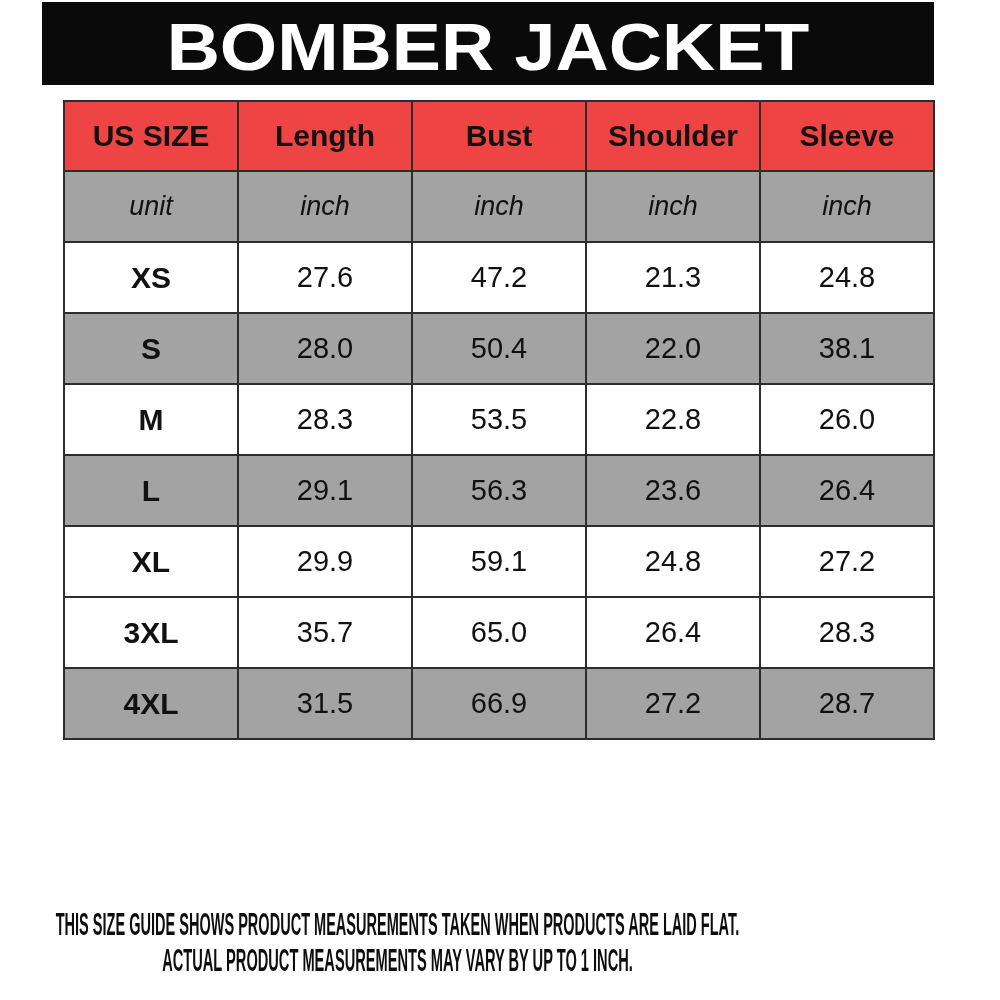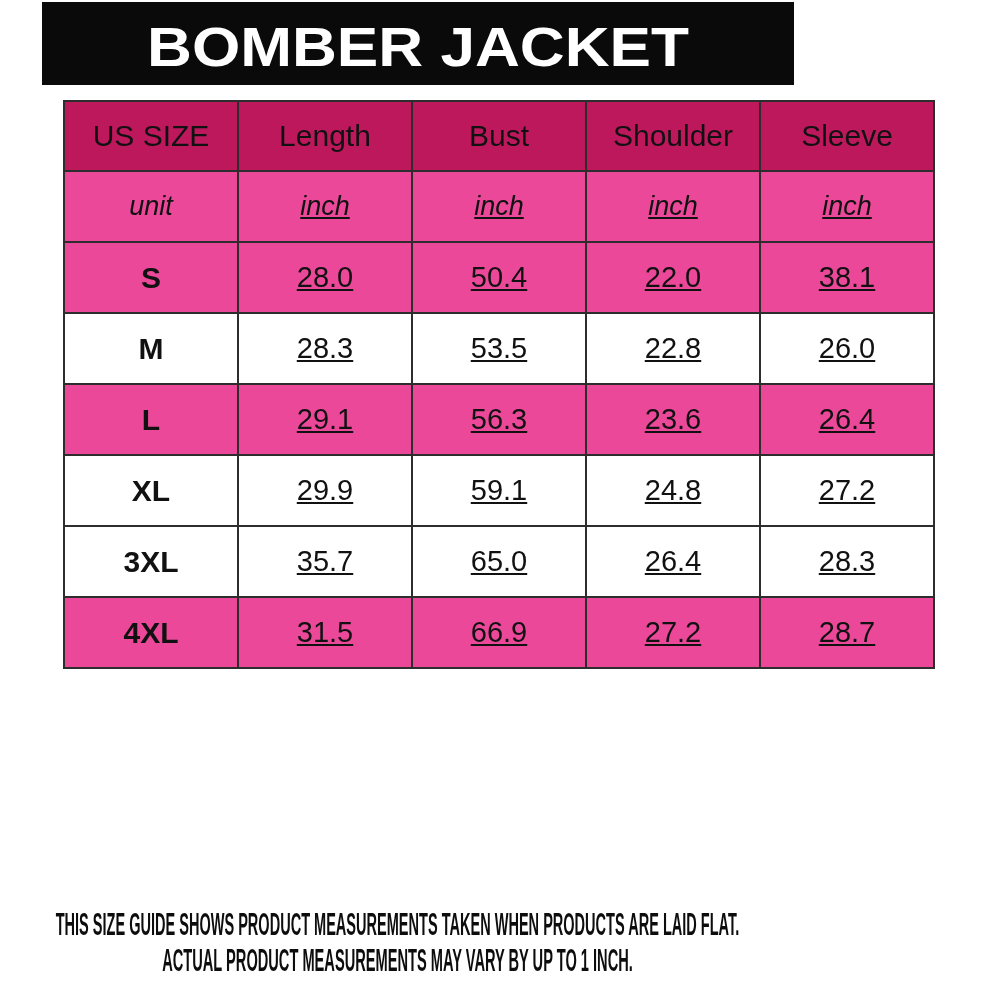--- a/index.html
+++ b/index.html
@@ -9,21 +9,21 @@
     width: 1000px;
     height: 1000px;
     overflow: hidden;
     font-family: "Liberation Sans", sans-serif;
     position: relative;
   }
   .title-bar {
     position: absolute;
     left: 42px;
     top: 2px;
-    width: 752px;
+    width: 892px;
     height: 83px;
     background: #0a0a0a;
   }
   .title-bar svg { display: block; width: 100%; height: 100%; }
   .title-bar text {
     font-family: "Liberation Sans", sans-serif;
     font-weight: bold;
     fill: #ffffff;
   }
   table.size-table {
@@ -39,37 +39,36 @@
   table.size-table td {
     border: 2px solid #2d2d2d;
     text-align: center;
     vertical-align: middle;
     padding: 0;
     color: #111111;
     height: 69px;
     overflow: hidden;
   }
   table.size-table thead th {
-    font-weight: normal;
+    font-weight: bold;
     font-size: 30px;
     height: 68px;
-    background: #be185d;
+    background: #ef4444;
   }
   table.size-table tr.alt th,
   table.size-table tr.alt td {
-    background: #ec4899;
+    background: #a3a3a3;
   }
   table.size-table td.first-col {
     font-weight: bold;
     font-size: 30px;
   }
   table.size-table td.num-col {
     font-weight: normal;
     font-size: 29px;
-    text-decoration: underline;
   }
   table.size-table tr.unit-row td {
     font-style: italic;
     font-weight: normal;
     font-size: 27px;
   }
   .footer-note {
     position: absolute;
     left: 0;
     top: 893px;
@@ -102,20 +101,27 @@
         <th>Sleeve</th>
       </tr>
   </thead>
   <tbody>
       <tr class="alt unit-row">
         <td class="first-col">unit</td>
         <td class="num-col">inch</td>
         <td class="num-col">inch</td>
         <td class="num-col">inch</td>
         <td class="num-col">inch</td>
+      </tr>
+      <tr>
+        <td class="first-col">XS</td>
+        <td class="num-col">27.6</td>
+        <td class="num-col">47.2</td>
+        <td class="num-col">21.3</td>
+        <td class="num-col">24.8</td>
       </tr>
       <tr class="alt">
         <td class="first-col">S</td>
         <td class="num-col">28.0</td>
         <td class="num-col">50.4</td>
         <td class="num-col">22.0</td>
         <td class="num-col">38.1</td>
       </tr>
       <tr>
         <td class="first-col">M</td>

